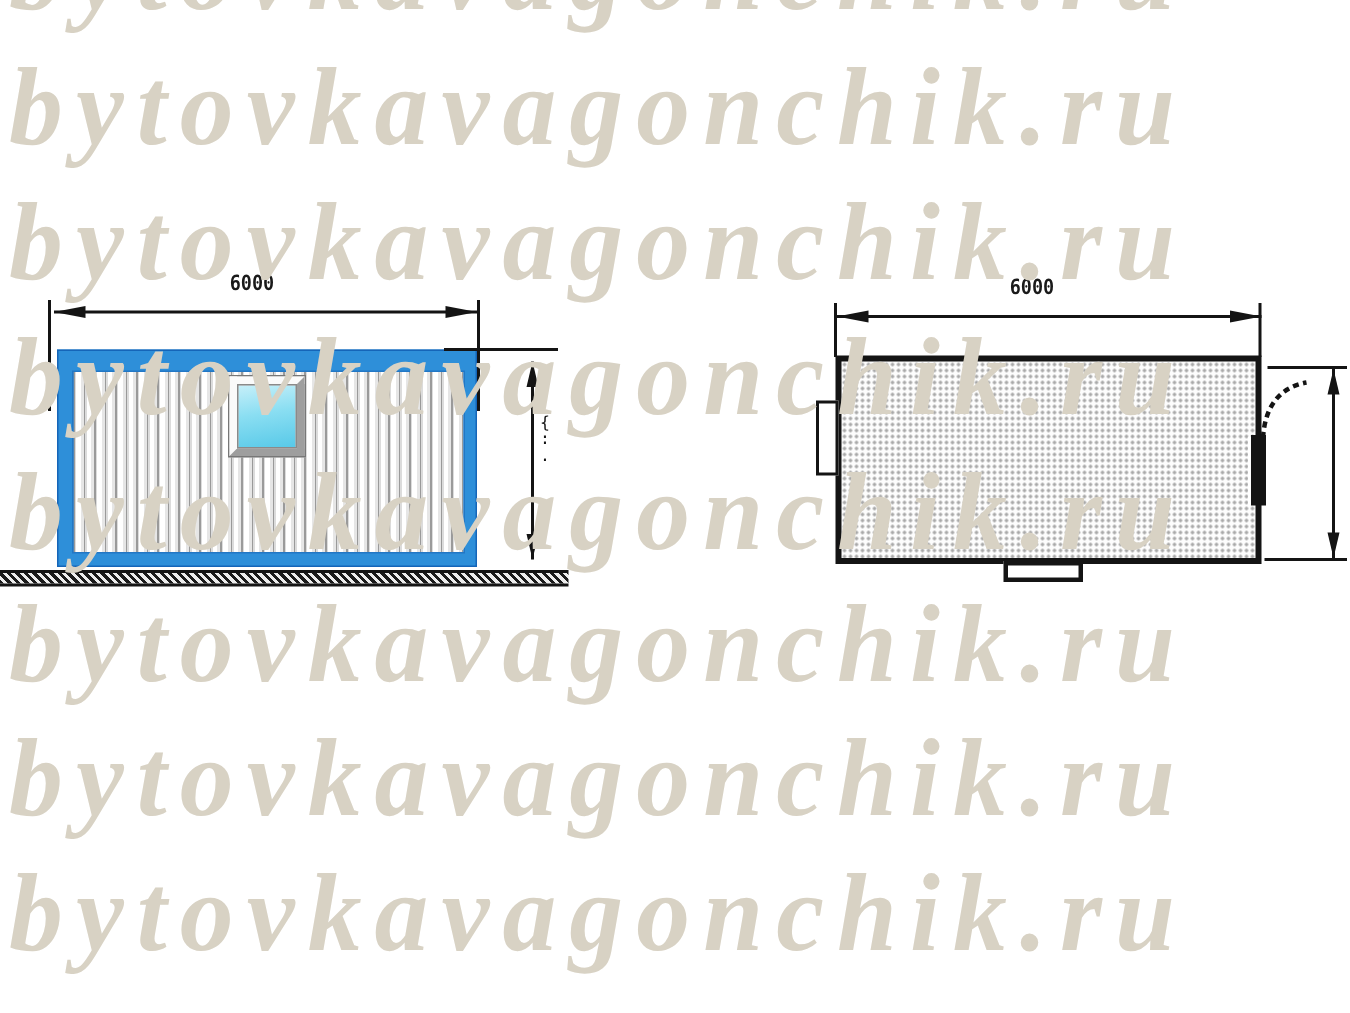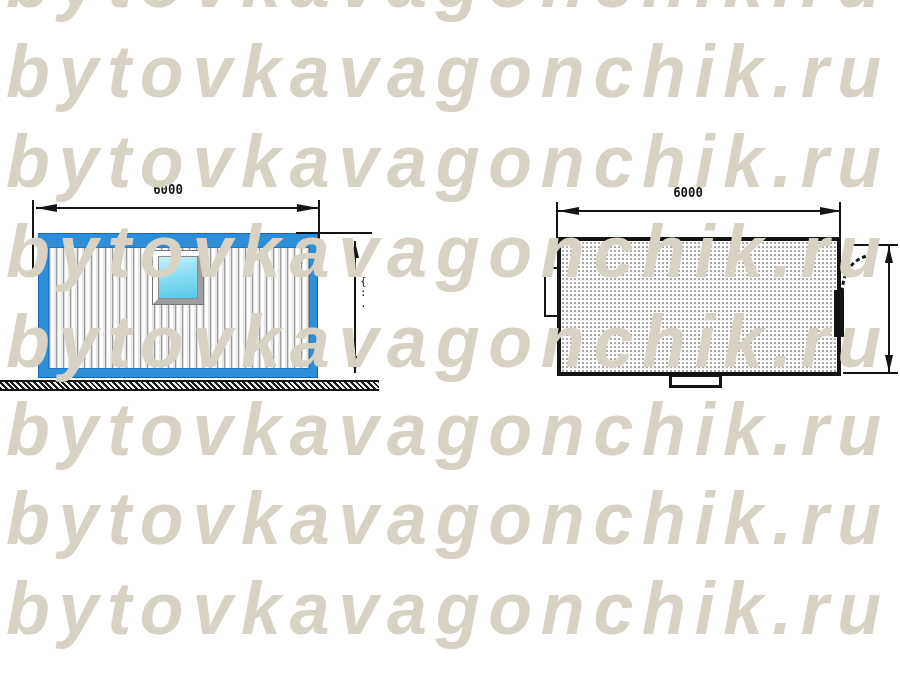--- a/index.html
+++ b/index.html
@@ -1,19 +1,19 @@
 <!DOCTYPE html>
 <html><head>
 <meta charset="utf-8">
 <style>
   html,body{margin:0;padding:0;background:#fff;}
   .canvas{position:relative;width:900px;height:675px;background:#ffffff;overflow:hidden;
           font-family:"Liberation Sans",sans-serif;}
   
-  .wm-layer{position:absolute;inset:0;z-index:6;pointer-events:none;}
+  .wm-layer{position:absolute;inset:0;z-index:6;pointer-events:none;font-family:Liberation Serif, serif;}
   .wm-row{position:absolute;left:6px;white-space:nowrap;font-style:italic;font-weight:bold;
           font-size:74px;line-height:74px;letter-spacing:9px;color:#d8d2c4;
           mix-blend-mode:multiply;transform:scaleX(0.97);transform-origin:left center;}
   
   .abs{position:absolute;}
   .ln{position:absolute;background:#141414;z-index:3;}
   .arrL,.arrR,.arrU,.arrD{position:absolute;width:0;height:0;z-index:3;}
   .arrL{border-top:4px solid transparent;border-bottom:4px solid transparent;border-right:21px solid #141414;}
   .arrR{border-top:4px solid transparent;border-bottom:4px solid transparent;border-left:21px solid #141414;}
   .arrU{border-left:4px solid transparent;border-right:4px solid transparent;border-bottom:17px solid #141414;}

